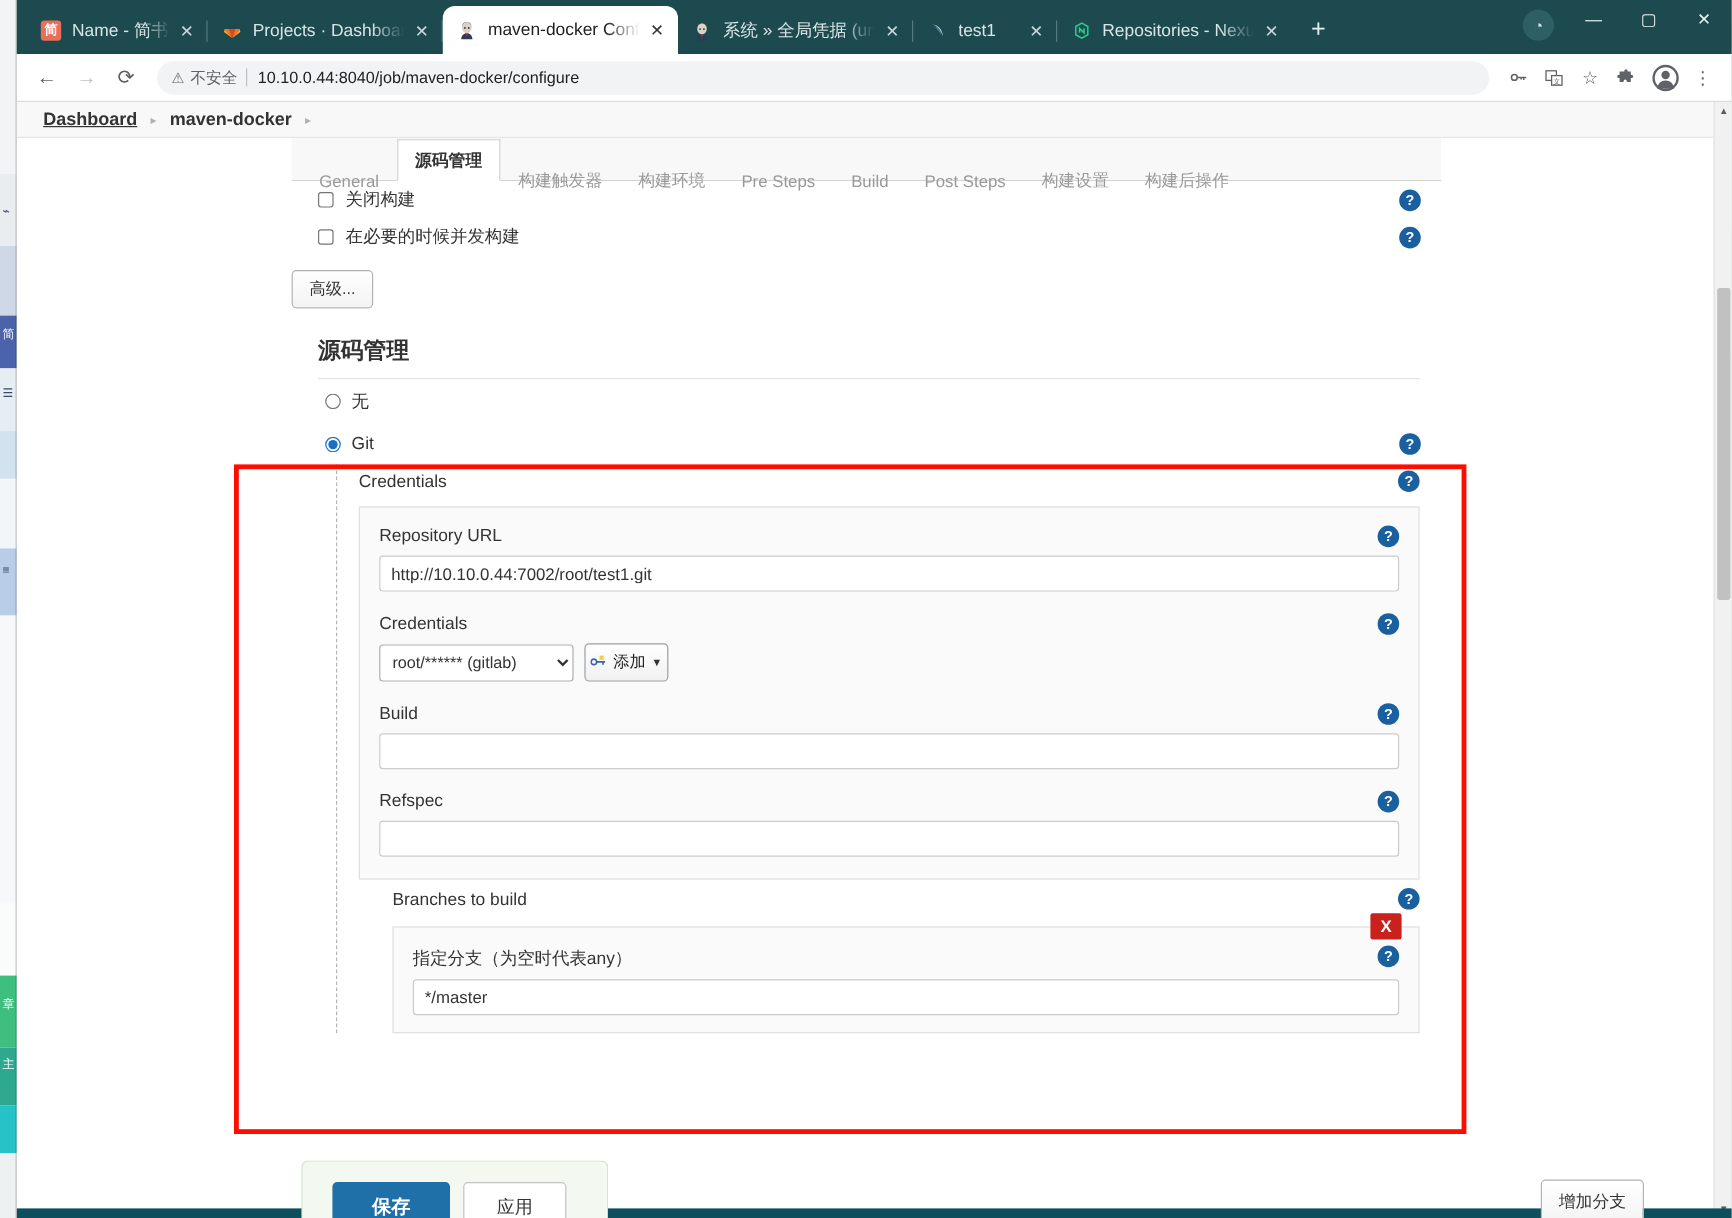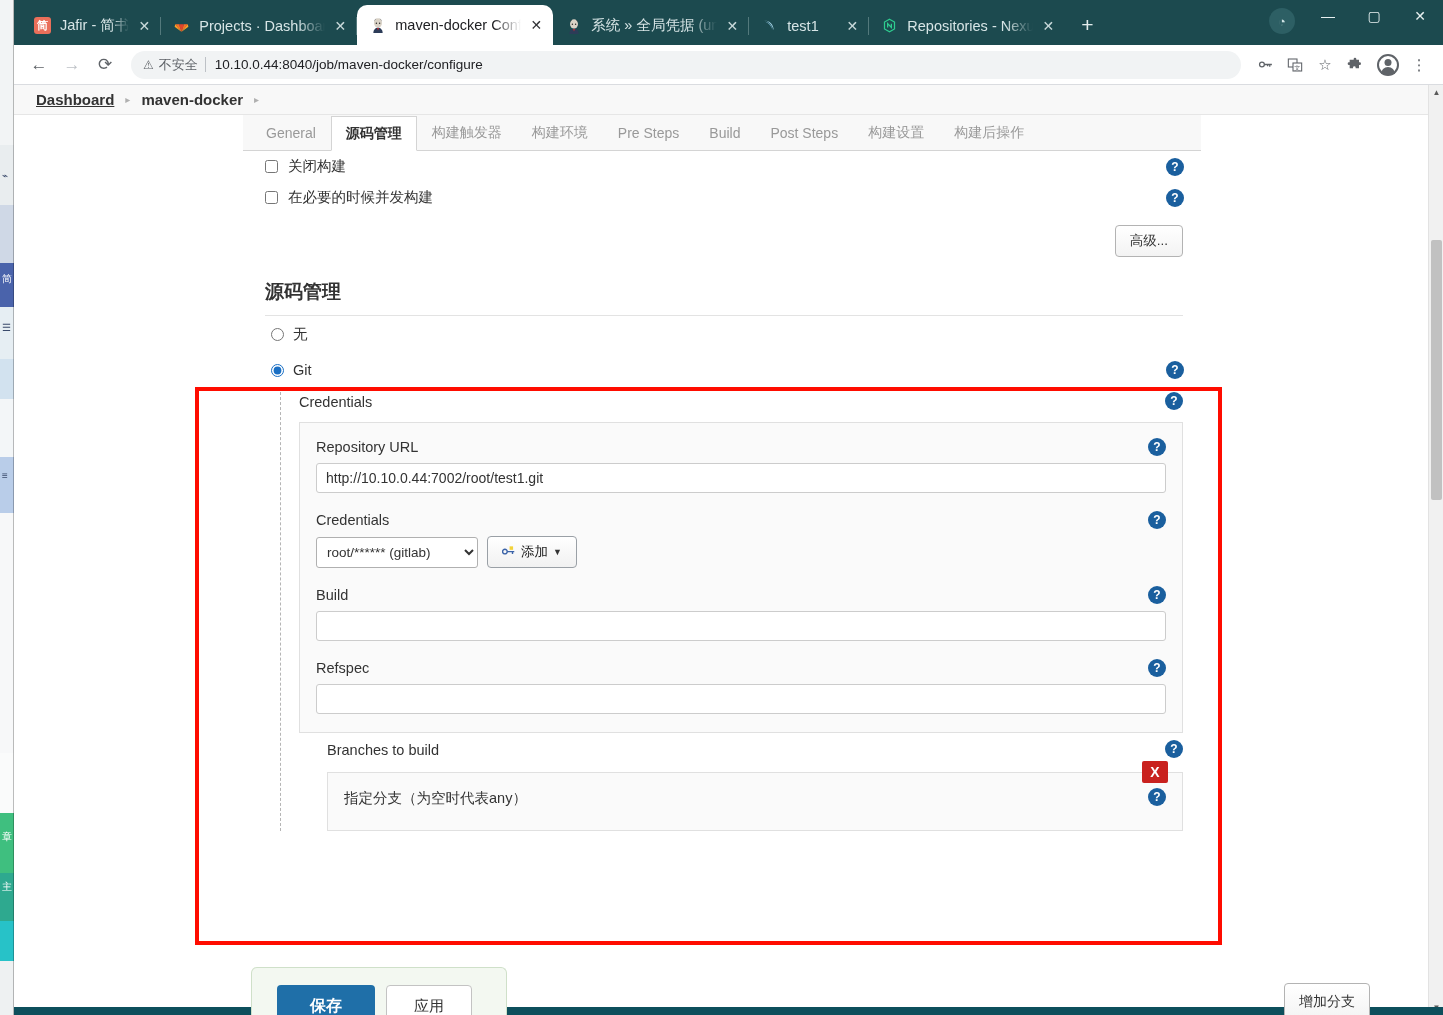--- a/index.html
+++ b/index.html
@@ -151,41 +151,41 @@
   #config-area { position: relative; height: 100%; }
   #config-panel {
     position: absolute; left: 229px; top: 0; width: 958px; background: #fff;
   }
   #tabbar {
     height: 36px; border-bottom: 1px solid #d4d4d4; background: #f8f8f8;
     display: flex; align-items: stretch; padding-left: 8px;
   }
   .ctab {
     display: flex; align-items: center; padding: 0 14px; font-size: 14px; color: #999;
-    border: 1px solid transparent; border-bottom: none; position: relative; top: 0;
+    border: 1px solid transparent; border-bottom: none; position: relative; top: 18px;
   }
   .ctab.active {
     color: #333; font-weight: bold; background: #fff;
     border-color: #d4d4d4; border-bottom: 1px solid #fff; top: 1px;
   }
 
   #form-body { padding: 0 0 0 0; background: #fff; }
   .row-check { display: flex; align-items: center; padding: 6px 0 6px 22px; font-size: 14.5px; color: #333; position: relative; }
   .row-check input { width: 13px; height: 13px; margin-right: 10px; }
   .helpq {
     position: absolute; right: 17px; width: 18px; height: 18px; border-radius: 50%;
     background: #1a5f9e; color: #fff; font-size: 12px; font-weight: bold;
     display: flex; align-items: center; justify-content: center; cursor: pointer;
   }
   .btn {
     border: 1px solid #b3b3b3; background: linear-gradient(180deg,#fff,#f3f3f3);
     border-radius: 4px; font-size: 13.5px; color: #333; padding: 6px 14px; cursor: pointer;
     font-family: "Liberation Sans", sans-serif;
   }
-  #adv-row { display: flex; justify-content: flex-end; padding: 12px 18px 10px 0; }
+  #adv-row { display: flex; padding: 12px 18px 10px 0; }
 
   
   #scm-section { padding: 12px 0 0 0; }
   #scm-title {
     font-size: 19px; font-weight: bold; color: #333; padding: 0 0 10px 22px;
     border-bottom: 1px solid #e3e3e3; margin: 0 18px 0 22px; padding-left: 0;
   }
   .radio-row { display: flex; align-items: center; padding: 9px 0 9px 28px; font-size: 14.5px; color: #333; position: relative; }
   .radio-row input { width: 13px; height: 13px; margin-right: 9px; accent-color: #1a6fc4; }
 
@@ -207,21 +207,21 @@
   .field-block:last-child { margin-bottom: 0; }
   .cred-row { display: flex; align-items: center; gap: 9px; }
   .cred-select {
     width: 162px; height: 31px; border: 1px solid #b0b0b0; border-radius: 3px;
     font-size: 13.5px; color: #333; background: #fff; padding: 0 6px;
     font-family: "Liberation Sans", sans-serif;
   }
   .addcred-btn {
     display: flex; align-items: center; gap: 5px;
     border: 1px solid #9aa0a6; background: linear-gradient(180deg,#fff,#f1f1f1);
-    border-radius: 4px; padding: 6px 14px; font-size: 13.5px; color: #222; cursor: pointer; text-align: right;
+    border-radius: 4px; padding: 6px 4px; font-size: 13.5px; color: #222; cursor: pointer; text-align: right;
   }
   .key-ic { color: #3b63a8; font-size: 13px; }
   .caret-dn { font-size: 9px; color: #333; }
   .btn-right { display: flex; justify-content: flex-end; margin-top: 18px; }
   .addrepo-btn { font-weight: bold; padding: 8px 15px; }
 
   
   #branches-wrap { margin-top: 2px; padding-left: 28px; }
   .branch-box {
     border: 1px solid #e0e0e0; background: #fafafa; margin: 8px 18px 0 0;
@@ -304,21 +304,21 @@
   </div>
 
   <div id="desktop-right-strip"></div>
 
   <div id="chrome-window">
 
     <div id="tabstrip">
 
       <div class="tab">
         <span class="favicon fav-jianshu">简</span>
-        <span class="title">Jafir - 简书</span>
+        <span class="title">Name - 简书</span>
         <span class="tabclose">✕</span>
         <span class="sep"></span>
       </div>
 
       <div class="tab">
         <span class="favicon fav-gitlab">
           <svg width="15" height="15" viewBox="0 0 24 24" aria-hidden="true">
             <path d="M12 22l4-12h-8l4 12z" fill="#e24329"></path>
             <path d="M12 22L8 10H2l10 12z" fill="#fc6d26"></path>
             <path d="M2 10l-1 4 11 8L2 10z" fill="#fca326"></path>
@@ -551,20 +551,21 @@
                       <span class="helpq" style="right:18px;top:5px;">?</span>
                     </div>
 
                     <div class="branch-box">
                       <div class="xbtn">X</div>
                       <div class="field-block">
                         <div class="field-label">
                           <span>指定分支（为空时代表any）</span>
                           <span class="helpq">?</span>
                         </div>
+                        <input class="txtinput" type="text" value="*/master" style="">
                       </div>
                     </div>
                   </div>
 
                 </div>
               </div>
             </div>
           </div>
 
           <div id="addbranch-wrap">

